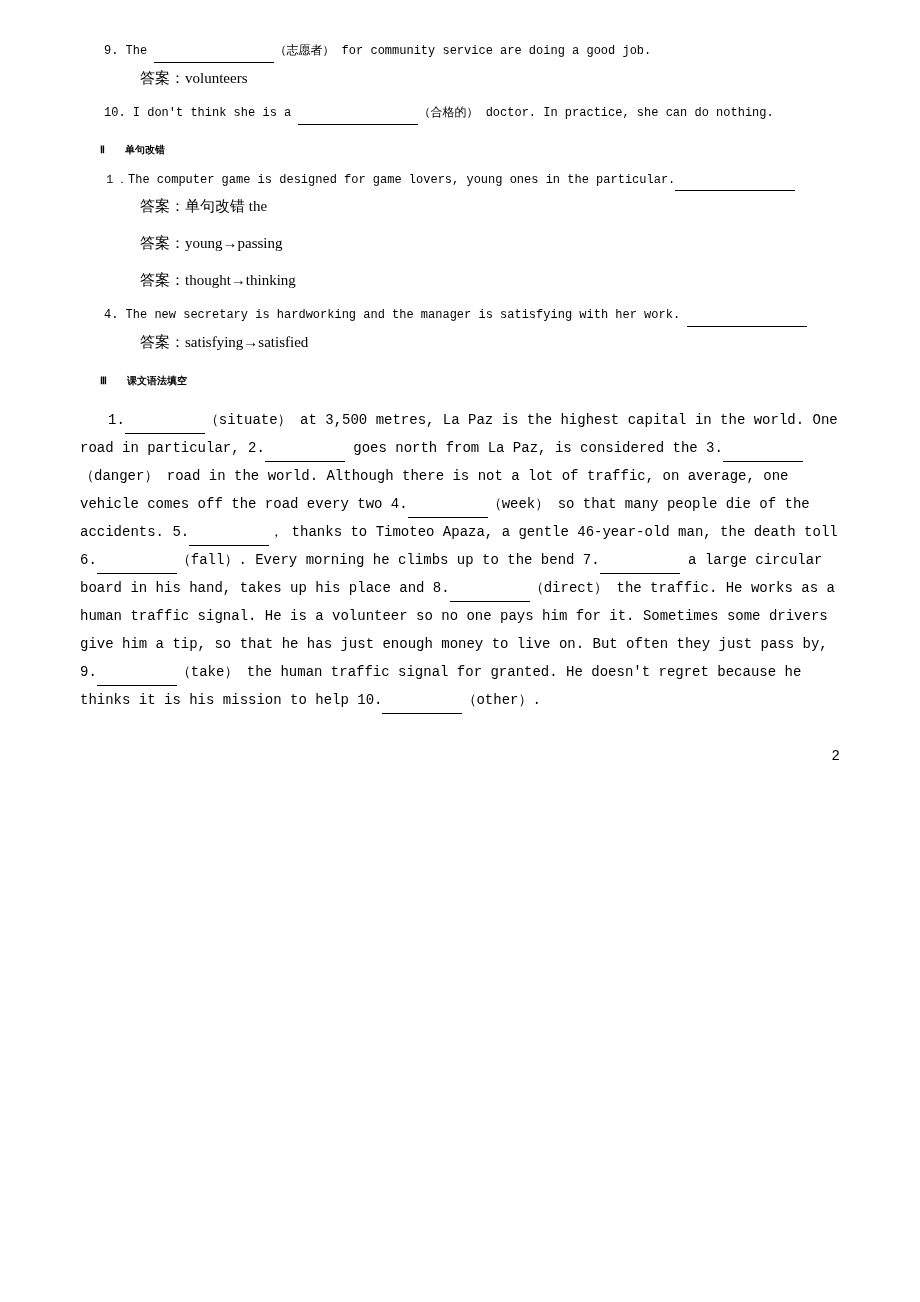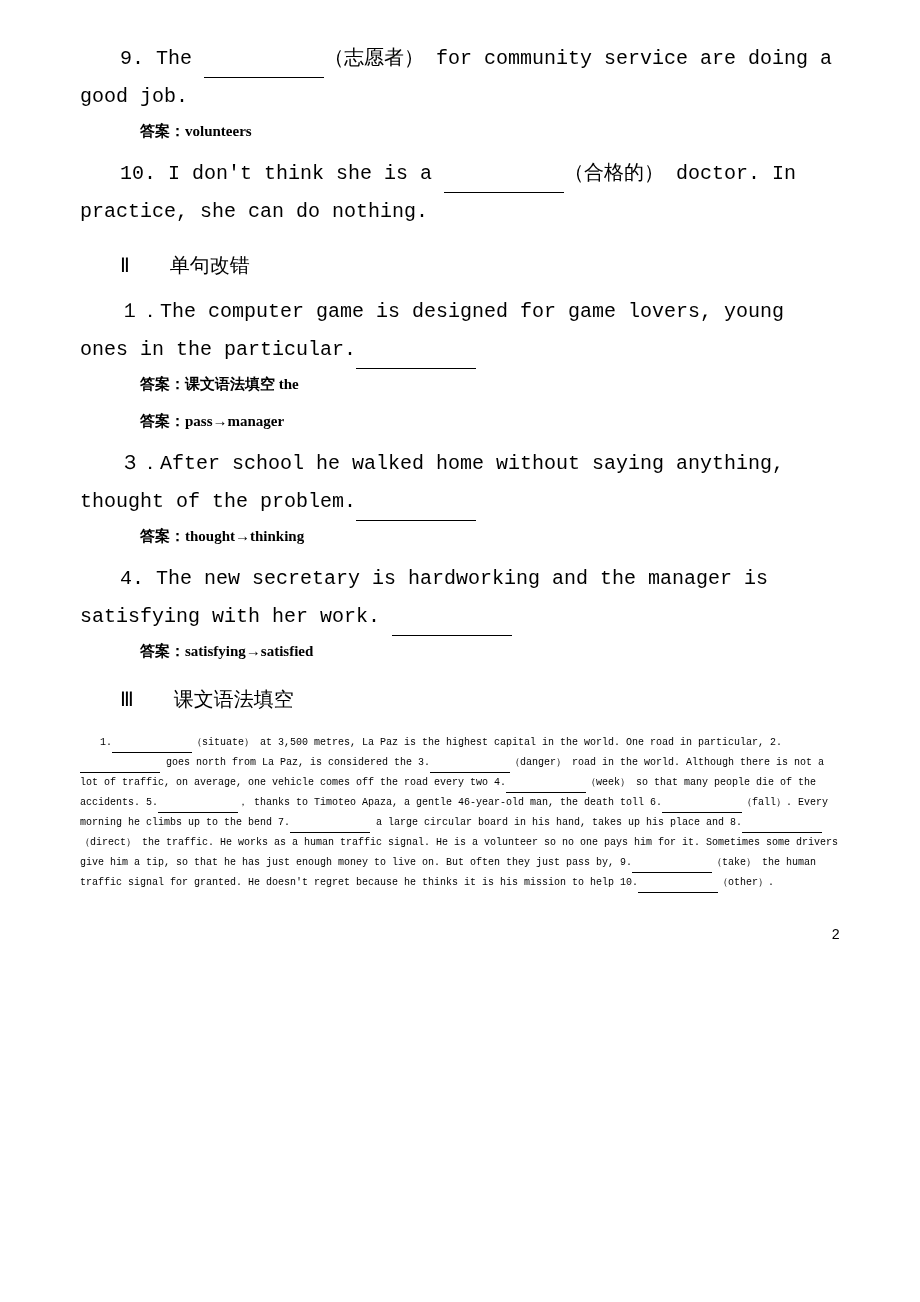--- a/index.html
+++ b/index.html
@@ -20,35 +20,35 @@
     }
 
     .section {
       margin-bottom: 8px;
     }
 
     .question {
       text-indent: 2em;
       margin-bottom: 2px;
       font-family: "Courier New", monospace;
-      font-size: 20px;
+      font-size: 12px;
       line-height: 1.9;
     }
 
     .answer {
       text-indent: 4em;
       margin-bottom: 10px;
       font-size: 15px;
       line-height: 1.8;
     }
 
     .section-title {
       text-indent: 2em;
-      font-size: 20px;
-      font-weight: normal;
+      font-size: 10px;
+      font-weight: bold;
       margin: 16px 0 10px 0;
       font-family: "SimSun", "宋体", serif;
     }
 
     .blank {
       display: inline-block;
       border-bottom: 1px solid #000;
       min-width: 120px;
       vertical-align: bottom;
       height: 18px;
@@ -65,29 +65,28 @@
     .page-number {
       text-align: right;
       margin-top: 30px;
       font-size: 14px;
       font-family: "Courier New", monospace;
     }
 
     .paragraph-block {
       text-indent: 2em;
       font-family: "Courier New", monospace;
-      font-size: 10px;
+      font-size: 14px;
       line-height: 2.0;
       margin-bottom: 2px;
       margin-top: 16px;
     }
 
     .answer-text {
       font-family: "SimSun", "宋体", serif;
-      font-weight: bold;
     }
 
     .roman {
       font-family: "Times New Roman", serif;
     }
   </style>
 </head>
 <body>
 
 <div class="section">
@@ -107,34 +106,31 @@
 
 <div class="section-title">
   <span class="roman">Ⅱ</span>　　单句改错
 </div>
 
 <div class="section">
   <div class="question">
     １．The computer game is designed for game lovers, young ones in the particular.<span class="blank"></span>
   </div>
   <div class="answer">
-    <span class="answer-text">答案：课文语法填空 the</span>
+    <span class="answer-text">答案：单句改错 the</span>
   </div>
 </div>
 
 <div class="section">
   <div class="answer">
-    <span class="answer-text">答案：pass→manager</span>
+    <span class="answer-text">答案：young→passing</span>
   </div>
 </div>
 
 <div class="section">
-  <div class="question">
-    ３．After school he walked home without saying anything, thought of the problem.<span class="blank"></span>
-  </div>
   <div class="answer">
     <span class="answer-text">答案：thought→thinking</span>
   </div>
 </div>
 
 <div class="section">
   <div class="question">
     4. The new secretary is hardworking and the manager is satisfying with her work. <span class="blank"></span>
   </div>
   <div class="answer">

